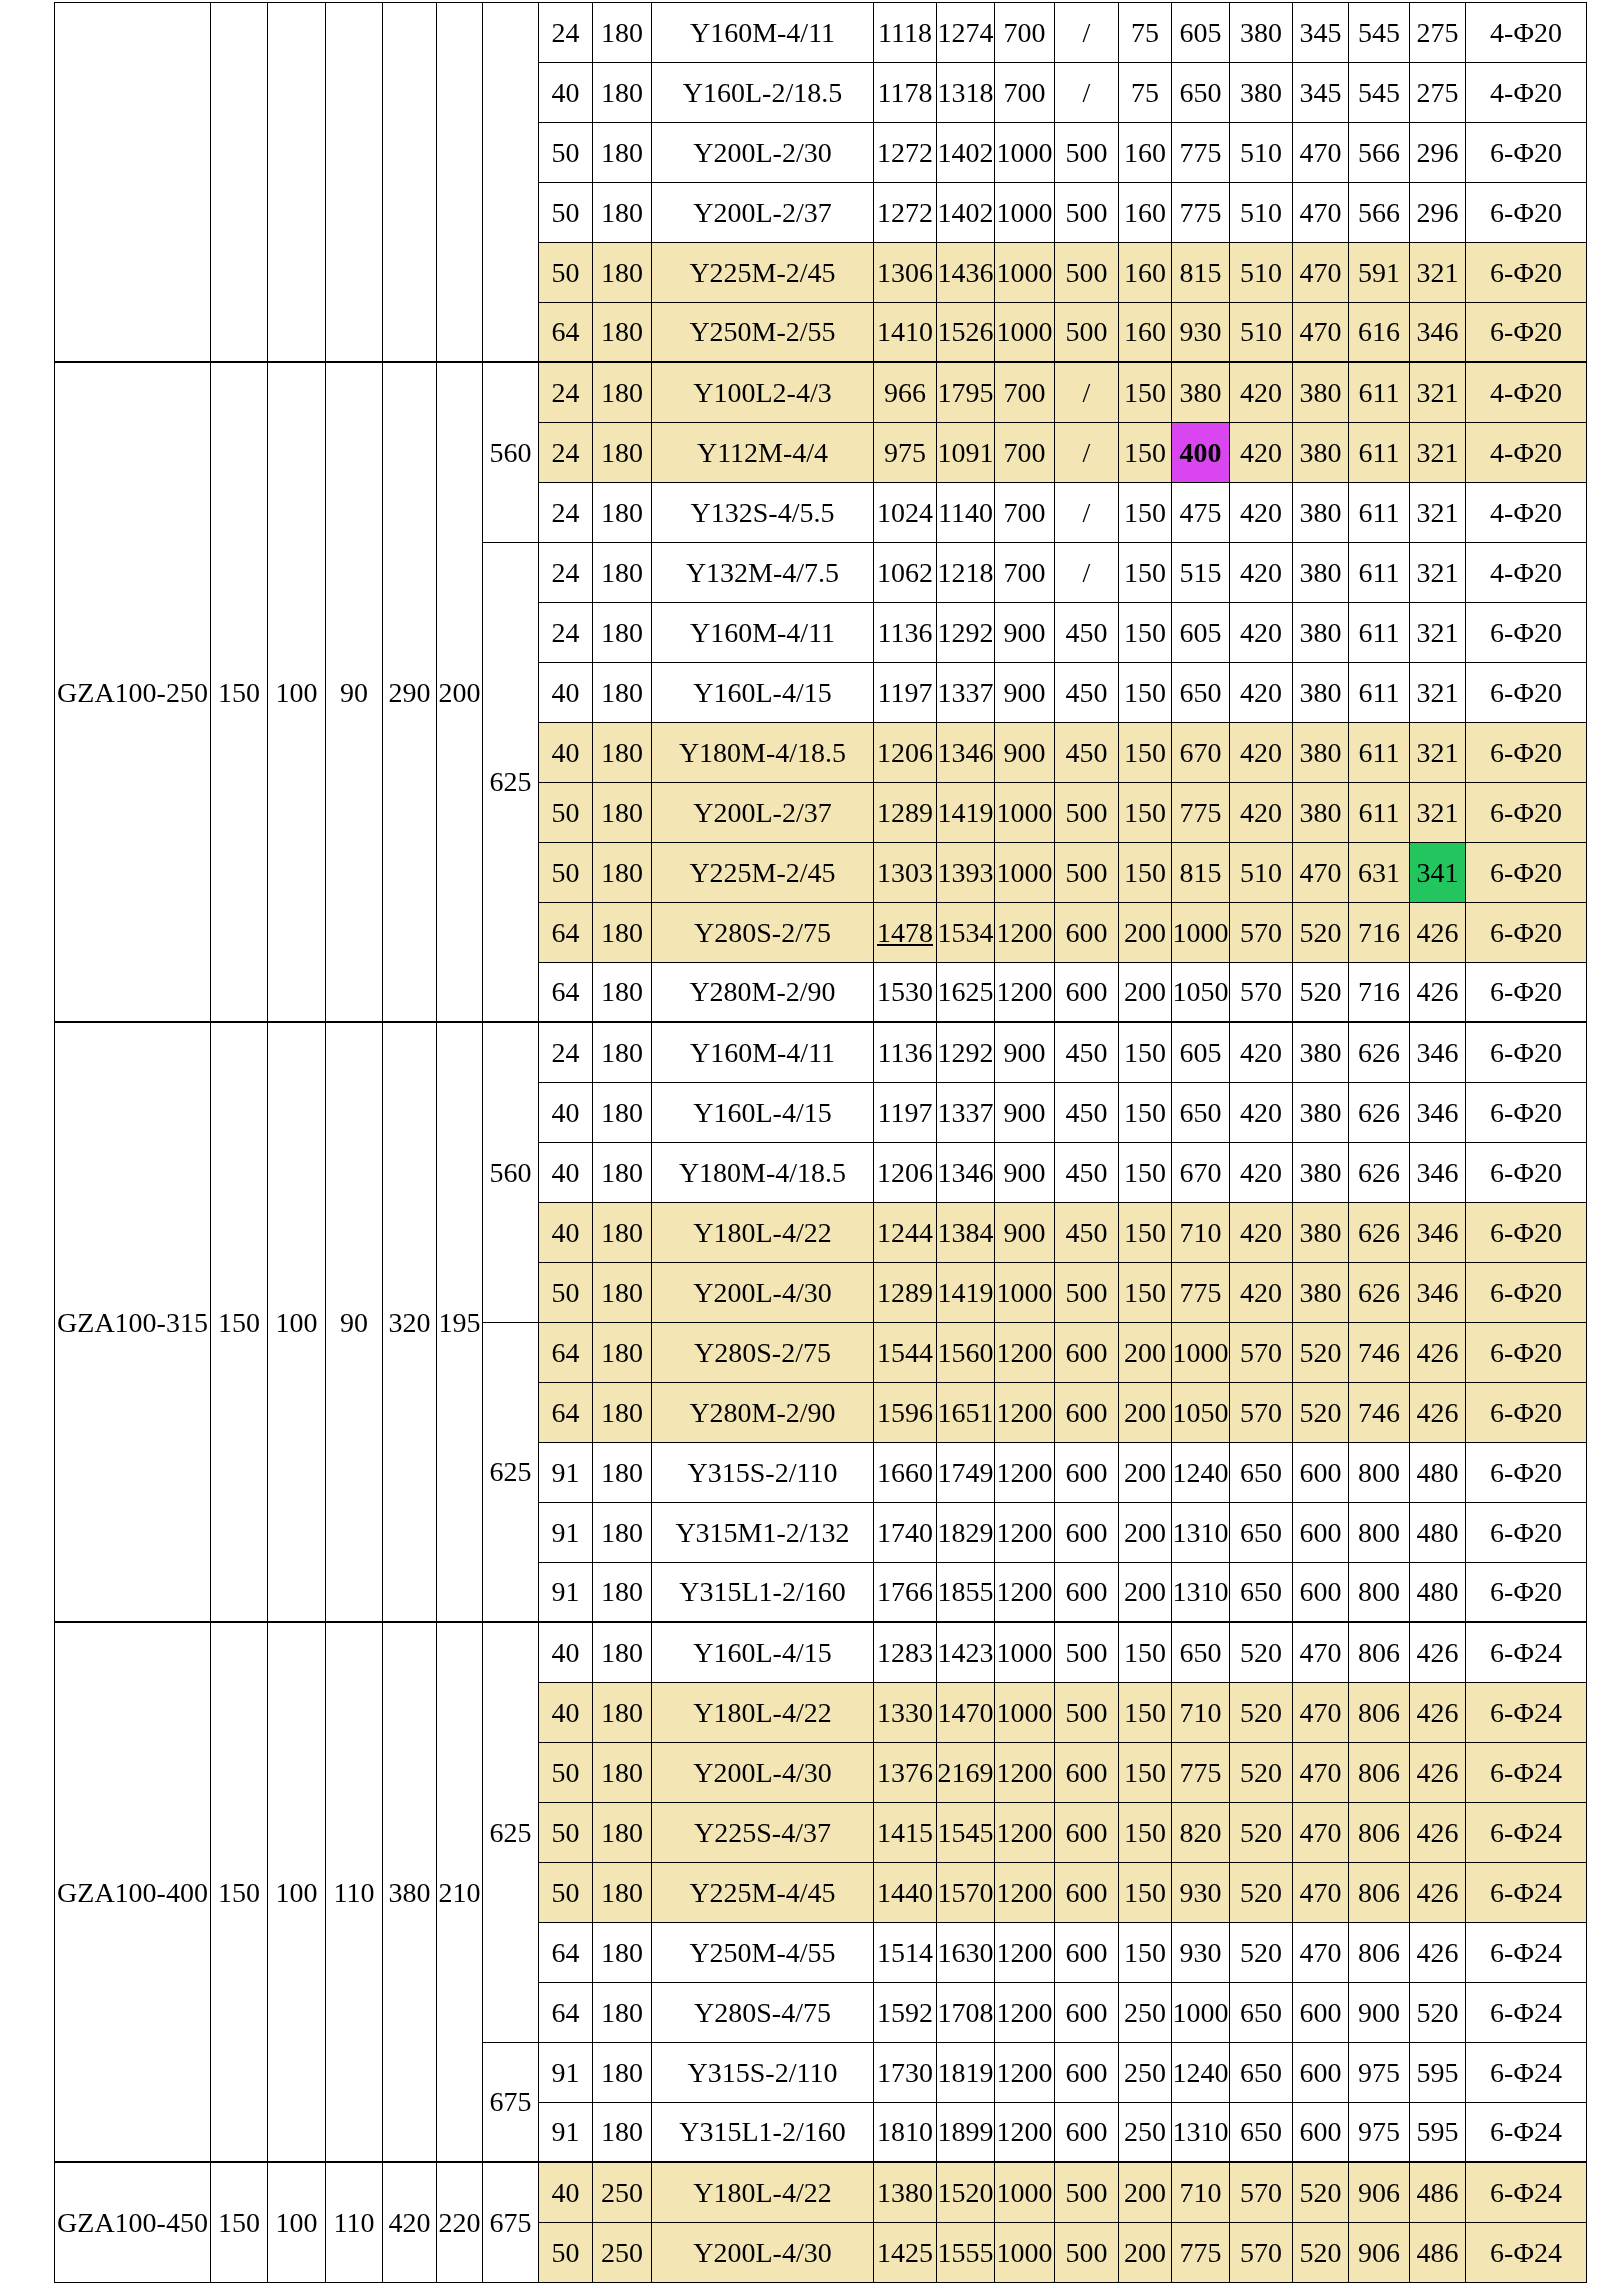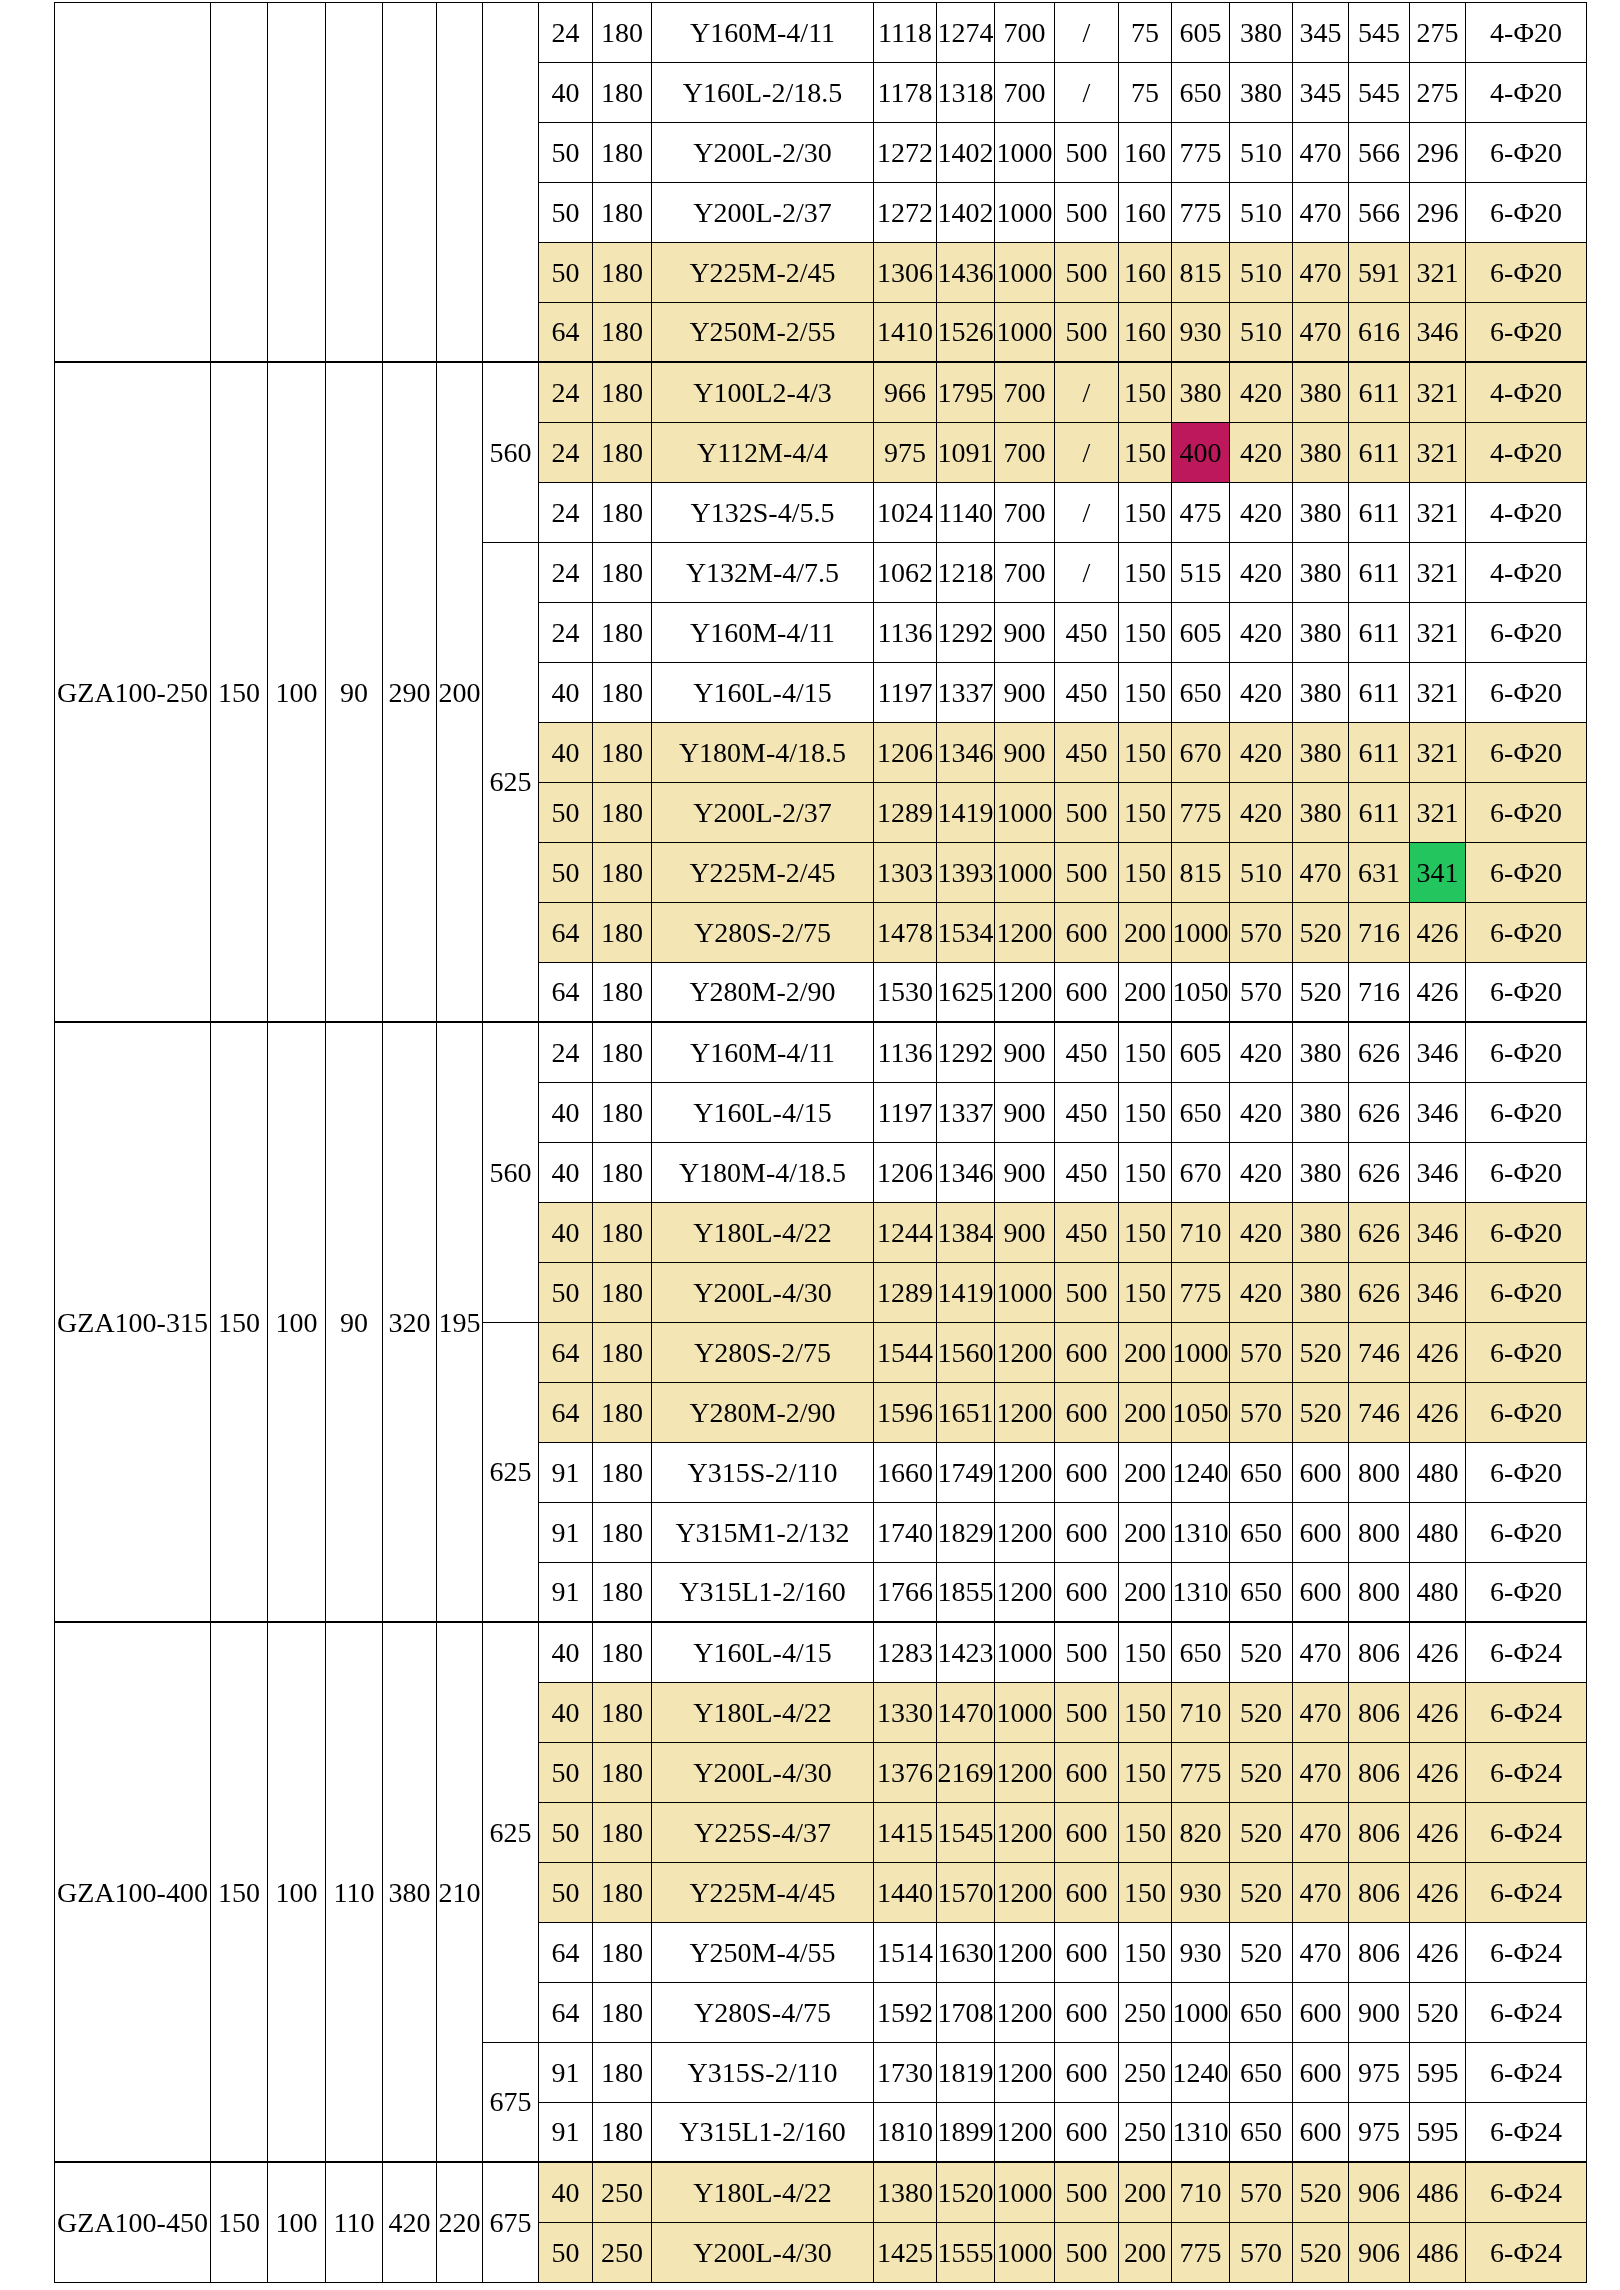--- a/index.html
+++ b/index.html
@@ -194,21 +194,21 @@
         </tr>
         <tr>
           <td style="background: rgb(244, 230, 180);">24</td>
           <td style="background: rgb(244, 230, 180);">180</td>
           <td style="background: rgb(244, 230, 180);">Y112M-4/4</td>
           <td style="background: rgb(244, 230, 180);">975</td>
           <td style="background: rgb(244, 230, 180);">1091</td>
           <td style="background: rgb(244, 230, 180);">700</td>
           <td style="background: rgb(244, 230, 180);">/</td>
           <td style="background: rgb(244, 230, 180);">150</td>
-          <td style="background: #be185d;">400</td>
+          <td style="background: #d946ef; font-weight: bold;">400</td>
           <td style="background: rgb(244, 230, 180);">420</td>
           <td style="background: rgb(244, 230, 180);">380</td>
           <td style="background: rgb(244, 230, 180);">611</td>
           <td style="background: rgb(244, 230, 180);">321</td>
           <td style="background: rgb(244, 230, 180);">4-Φ20</td>
         </tr>
         <tr>
           <td>24</td>
           <td>180</td>
           <td>Y132S-4/5.5</td>
@@ -318,21 +318,21 @@
           <td style="background: rgb(244, 230, 180);">510</td>
           <td style="background: rgb(244, 230, 180);">470</td>
           <td style="background: rgb(244, 230, 180);">631</td>
           <td style="background: #22c55e;">341</td>
           <td style="background: rgb(244, 230, 180);">6-Φ20</td>
         </tr>
         <tr>
           <td style="background: rgb(244, 230, 180);">64</td>
           <td style="background: rgb(244, 230, 180);">180</td>
           <td style="background: rgb(244, 230, 180);">Y280S-2/75</td>
-          <td style="background: rgb(244, 230, 180);">1478</td>
+          <td style="background: rgb(244, 230, 180); text-decoration: underline;">1478</td>
           <td style="background: rgb(244, 230, 180);">1534</td>
           <td style="background: rgb(244, 230, 180);">1200</td>
           <td style="background: rgb(244, 230, 180);">600</td>
           <td style="background: rgb(244, 230, 180);">200</td>
           <td style="background: rgb(244, 230, 180);">1000</td>
           <td style="background: rgb(244, 230, 180);">570</td>
           <td style="background: rgb(244, 230, 180);">520</td>
           <td style="background: rgb(244, 230, 180);">716</td>
           <td style="background: rgb(244, 230, 180);">426</td>
           <td style="background: rgb(244, 230, 180);">6-Φ20</td>

